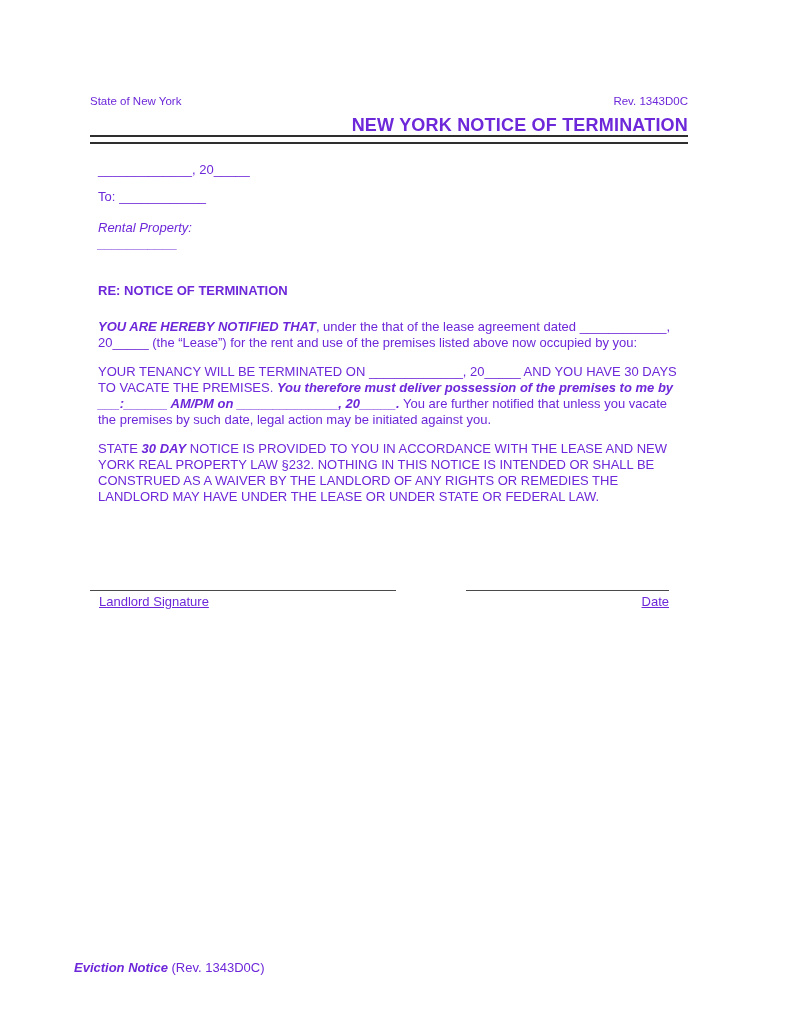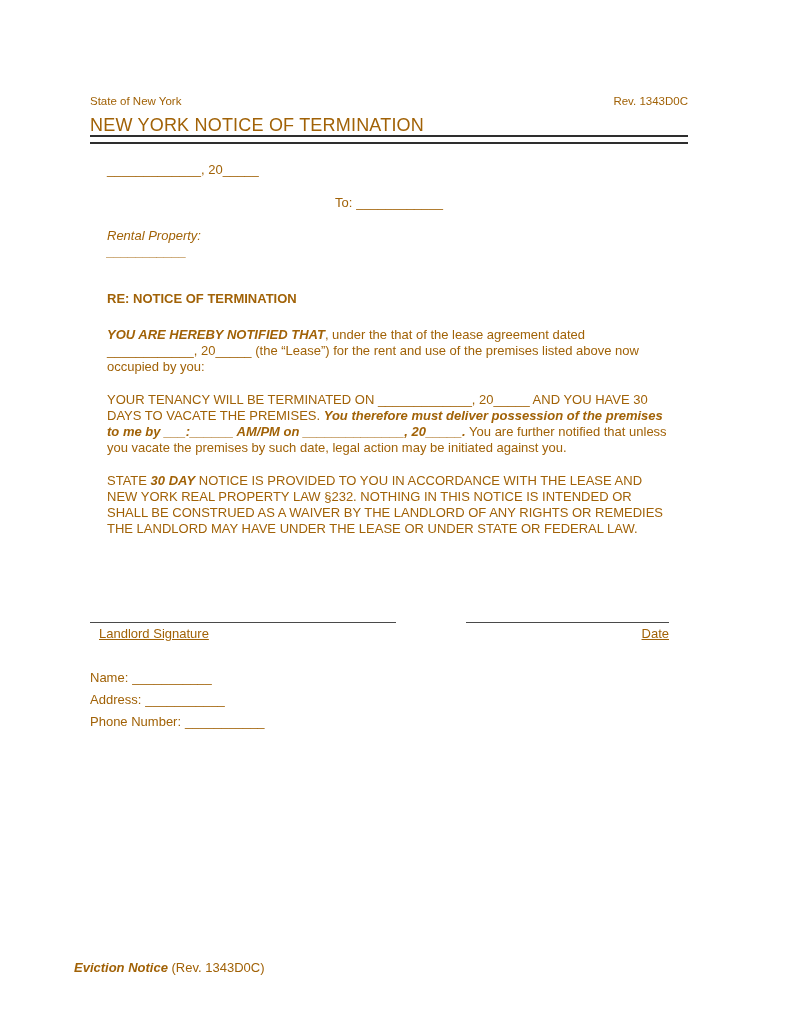--- a/index.html
+++ b/index.html
@@ -3,55 +3,55 @@
 <meta charset="utf-8">
 <style>
   * { box-sizing: border-box; }
   html, body { margin: 0; padding: 0; background: #ffffff; }
 
   .page {
     position: relative;
     width: 777px;
     height: 1024px;
     background: #ffffff;
-    color: #a16207;
+    color: #6d28d9;
     font-family: "Liberation Sans", sans-serif;
     font-size: 13px;
     line-height: 16px;
     padding: 95px 89px 0 90px;
     overflow: hidden;
   }
 
-  p { margin: 17px; }
+  p { margin: 8px; }
   .b { font-weight: bold; font-style: italic; }
 
   .header-row {
     display: flex;
     justify-content: space-between;
     font-size: 11.5px;
     line-height: 13px;
   }
 
   .title {
     margin: 7px 0 0 0;
-    text-align: left;
+    text-align: right;
     font-size: 18px;
     line-height: 20px;
-    font-weight: normal;
+    font-weight: bold;
     letter-spacing: 0.2px;
   }
 
   .double-rule {
     height: 9px;
     border-top: 2px solid #2e2e2e;
     border-bottom: 2px solid #2e2e2e;
   }
 
   .date-line   { margin-top: 18px; }
-  .to-line     { margin-top: 11px; text-align: center; }
+  .to-line     { margin-top: 11px; }
   .rental-line { margin-top: 15px; font-style: italic; }
 
   .blank { margin-left: 4px; }
 
   .re-heading {
     margin-top: 31px;
     font-weight: bold;
   }
 
   .para-notified    { margin-top: 20px; }
@@ -110,21 +110,16 @@
     <div class="sig-col-left">
       <div class="sig-line"></div>
       <div class="sig-label">Landlord Signature</div>
     </div>
     <div class="sig-col-right">
       <div class="sig-line"></div>
       <div class="sig-label">Date</div>
     </div>
   </div>
 
-  <div class="info-block">
-    <div><span>Name:</span><span class="blank">___________</span></div>
-    <div><span>Address:</span><span class="blank">___________</span></div>
-    <div><span>Phone Number:</span><span class="blank">___________</span></div>
-  </div>
 
   <div class="footer"><span class="b">Eviction Notice</span><span> (Rev. 1343D0C)</span></div>
 
 </div>
 
 </body></html>

